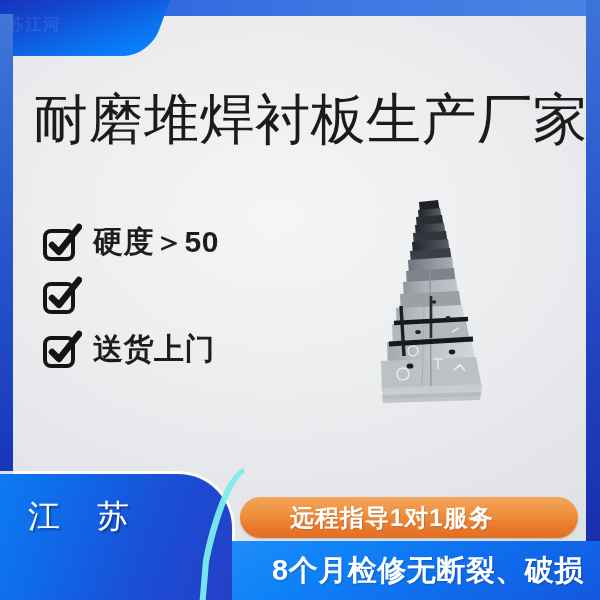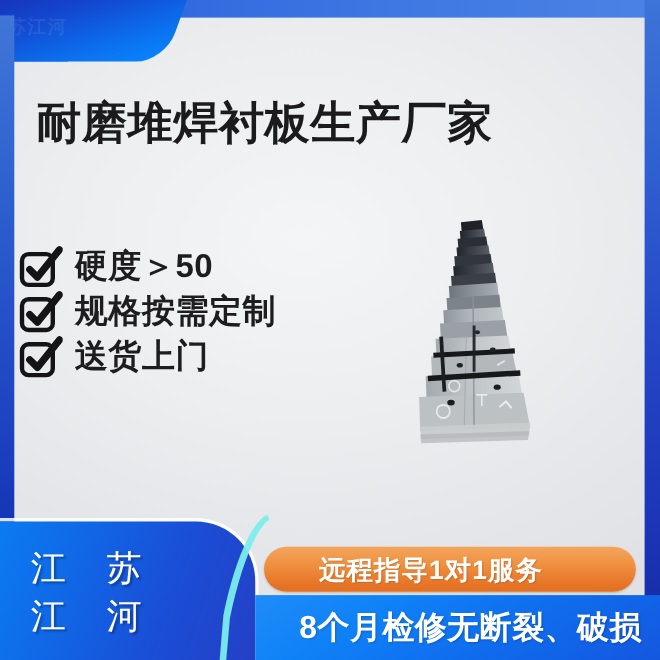--- a/index.html
+++ b/index.html
@@ -51,31 +51,31 @@
   }
   
   .right-rail{
     position:absolute; right:0; top:0; width:14px; height:600px;
     background:linear-gradient(180deg,#3d74d8 0%,#2f5fd0 26%,#2344c4 55%,#1b35b6 80%,#15299f 100%);
   }
 
   
   .headline{
     position:absolute; left:33px; top:89px;
-    font-size:41px; line-height:1.12;
-    font-weight:700;
+    font-size:55px; line-height:1.12;
+    font-weight:400;
     color:#1b1b1d;
     letter-spacing:.5px;
     white-space:nowrap;
   }
 
   
   .features{
-    position:absolute; left:20px; top:222px;
-    display:flex; flex-direction:column; 
+    position:absolute; left:45px; top:222px;
+    display:flex; flex-direction:column; gap:17px;
   }
   .feat{ display:flex; align-items:center; gap:16px; }
   .chk{ position:relative; width:32px; height:32px; flex:0 0 32px; }
   .chk svg{ position:absolute; left:-3px; top:-5px; width:40px; height:40px; display:block; }
   .feat-label{
     font-size:30px; font-weight:700; color:#1d1d1f; white-space:nowrap;
     letter-spacing:.5px;
   }
 
   
@@ -158,21 +158,20 @@
       <span class="feat-label">硬度＞50</span>
     </div>
 
     <div class="feat">
       <span class="chk">
         <svg viewBox="0 0 40 40">
           <rect x="3" y="9" width="28" height="28" rx="6" ry="6" fill="none" stroke="#141416" stroke-width="4"></rect>
           <path d="M10 23 L17 30 L37 5" fill="none" stroke="#141416" stroke-width="6.5" stroke-linecap="round" stroke-linejoin="round"></path>
         </svg>
       </span>
-      <span class="feat-label">规格按需定制</span>
     </div>
 
     <div class="feat">
       <span class="chk">
         <svg viewBox="0 0 40 40">
           <rect x="3" y="9" width="28" height="28" rx="6" ry="6" fill="none" stroke="#141416" stroke-width="4"></rect>
           <path d="M10 23 L17 30 L37 5" fill="none" stroke="#141416" stroke-width="6.5" stroke-linecap="round" stroke-linejoin="round"></path>
         </svg>
       </span>
       <span class="feat-label">送货上门</span>
@@ -243,21 +242,20 @@
       <ellipse cx="80" cy="122" rx="2.6" ry="2" fill="#212427"></ellipse>
       <ellipse cx="66" cy="106" rx="2.3" ry="1.8" fill="#23262a"></ellipse>
 
       <polygon points="14,192 114,188 113,200 15,203" fill="#c9ccce" opacity=".95"></polygon>
       <polygon points="14,199 113,196 112,204 15,207" fill="#b0b4b7" opacity=".7"></polygon>
     </svg>
   </div>
 
   <div class="brand-panel">
     <div class="brand-text">江 苏</div>
-    <div class="brand-text" style="top:66px">江 河</div>
   </div>
   <div class="brand-edge">
     <svg width="46" height="140" viewBox="0 0 46 140">
       <path d="M44,0 C30,6 14,42 4,92 L0,140 L6,140 L10,94 C20,46 34,12 46,4 Z" fill="#7beeec" opacity=".95"></path>
     </svg>
   </div>
 
   <div class="pill-orange">
     <span>远程指导1对1服务</span>
   </div>

